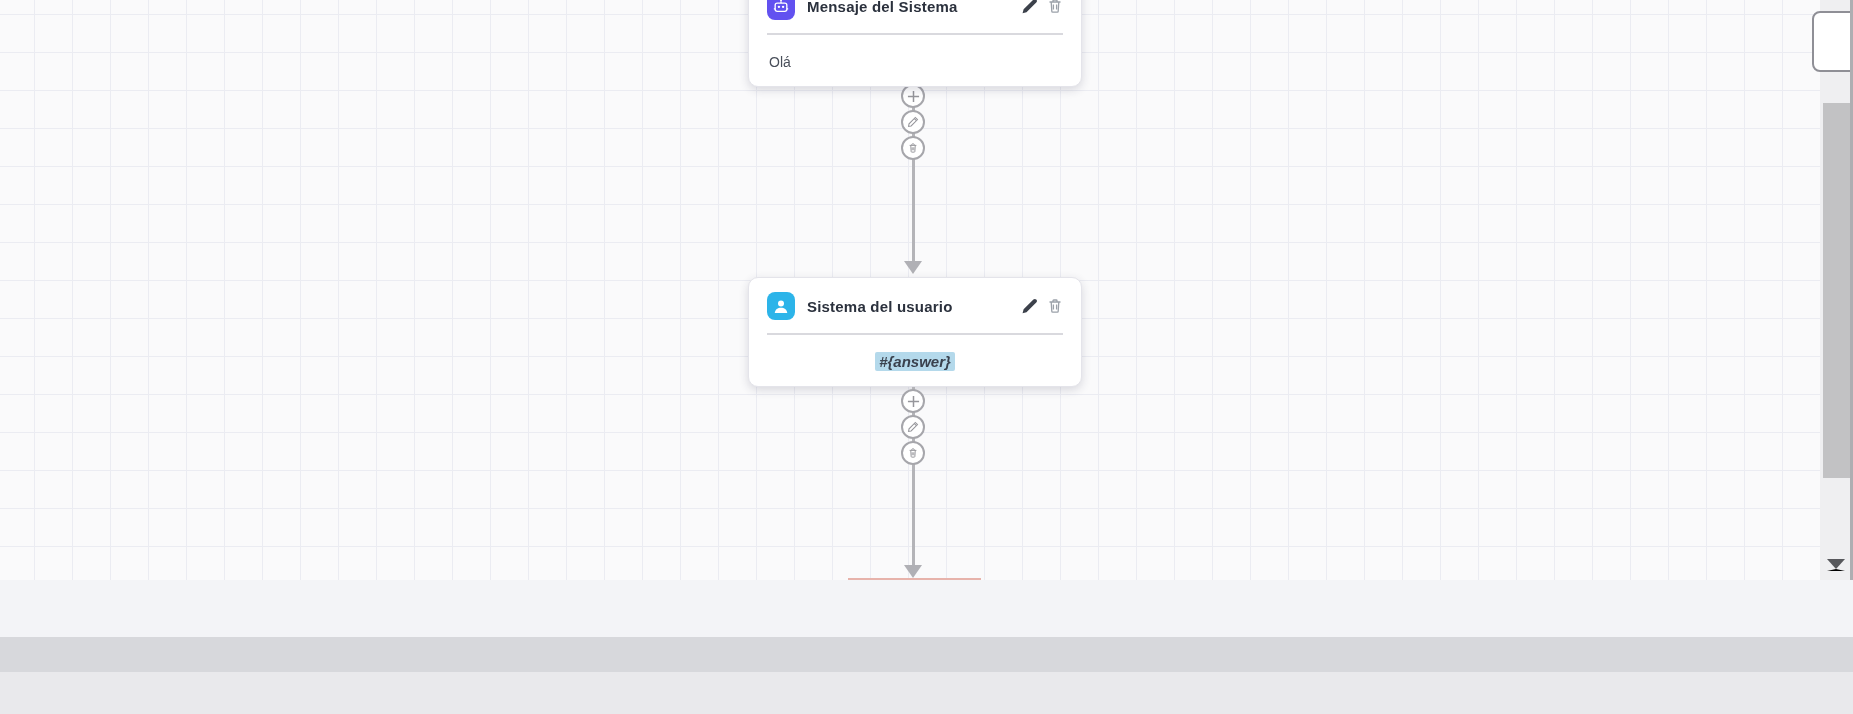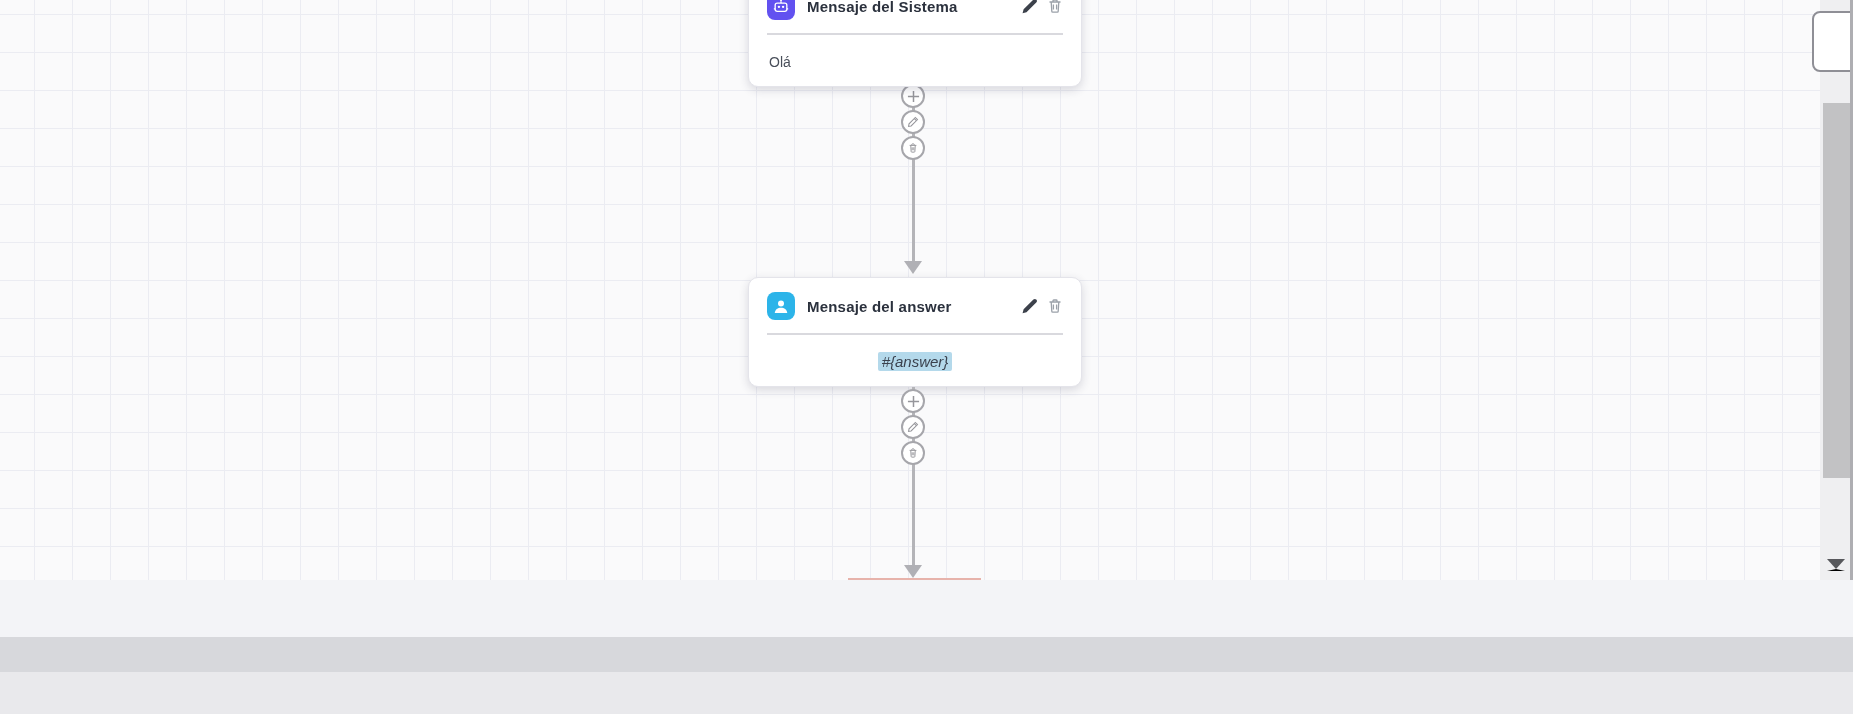--- a/index.html
+++ b/index.html
@@ -40,21 +40,21 @@
   .node-actions { display:flex; align-items:center; gap:10px; }
   .icon-btn { background:none; border:none; cursor:pointer; display:flex; align-items:center; padding:0; }
   .node-divider { margin:13px 18px 0 18px; border-top:2px solid #d9d9de; }
   .node-content {
     height:53px; display:flex; align-items:center; padding:2px 20px;
     font-size:14px; color:#494f5a;
   }
   .node-content.centered { justify-content:center; }
   .var-chip {
     font-style:italic; font-size:15px; color:#3a414d;
-    padding:1px 4px; border-radius:2px;
+    padding:1px 4px; border-radius:2px;font-weight:bold;
   }
   
   .edge-line { position:absolute; width:3px; background:#b4b4b8; left:912px; }
   #edge-line-1 { top:84px;  height:178px; }
   #edge-line-2 { top:387px; height:179px; }
   .arrowhead {
     position:absolute; left:904px; width:0; height:0;
     border-left:9px solid transparent; border-right:9px solid transparent;
     border-top:13px solid #b0b0b5;
   }
@@ -154,21 +154,21 @@
     </div>
 
     <div class="node" id="node-user">
       <div class="node-header">
         <div class="node-icon" style="background: rgb(44, 180, 233);">
           <svg width="20" height="20" viewBox="0 0 24 24">
             <circle cx="12" cy="9" r="3.6" fill="#fff"></circle>
             <path d="M4.5 20.5c.4-4.2 3.6-6.3 7.5-6.3s7.1 2.1 7.5 6.3z" fill="#fff"></path>
           </svg>
         </div>
-        <div class="node-title">Mensaje del answer</div>
+        <div class="node-title">Sistema del usuario</div>
         <div class="node-actions">
           <button class="icon-btn">
             <svg width="17" height="17" viewBox="0 0 16 16">
                 <path d="M12.6 1.5a1.9 1.9 0 0 1 2.7 2.7l-9.2 9.2-3.7 1 1-3.7z" fill="#3c414b"></path>
               </svg>
           </button>
           <button class="icon-btn">
             <svg width="16" height="16" viewBox="0 0 16 16" fill="none" stroke="#9ba1a9" stroke-width="1.3">
                 <path d="M2.5 4h11M6 4V2.7c0-.4.3-.7.7-.7h2.6c.4 0 .7.3.7.7V4M4.2 4l.6 9.3c0 .5.4.9.9.9h4.6c.5 0 .9-.4.9-.9L11.8 4"></path>
                 <path d="M6.4 6.5v5M9.6 6.5v5"></path>

